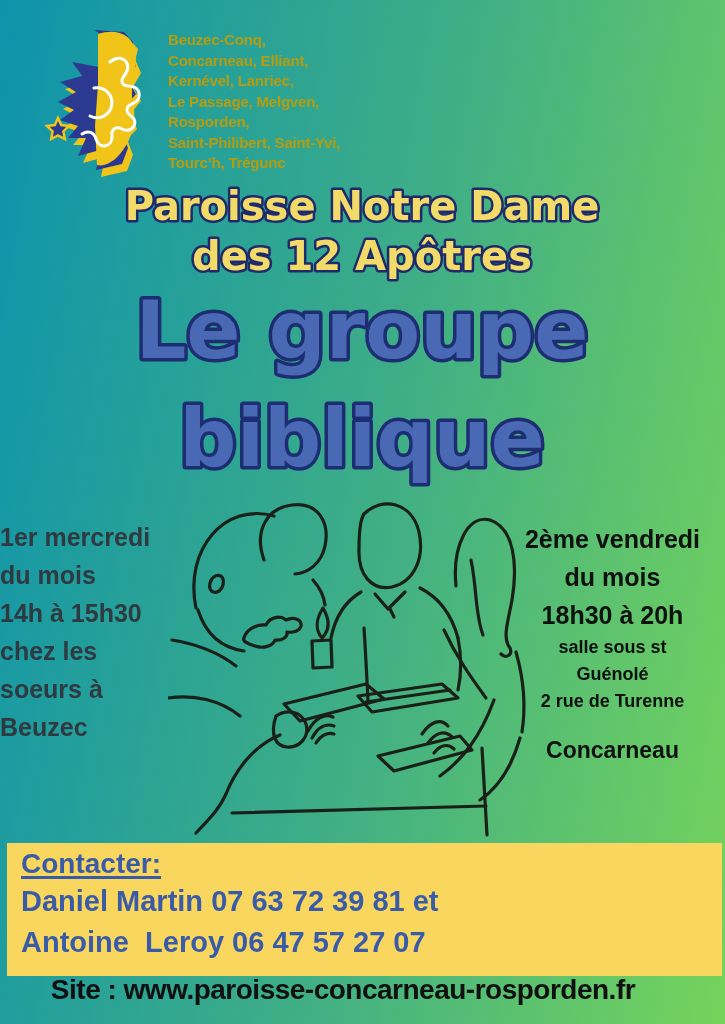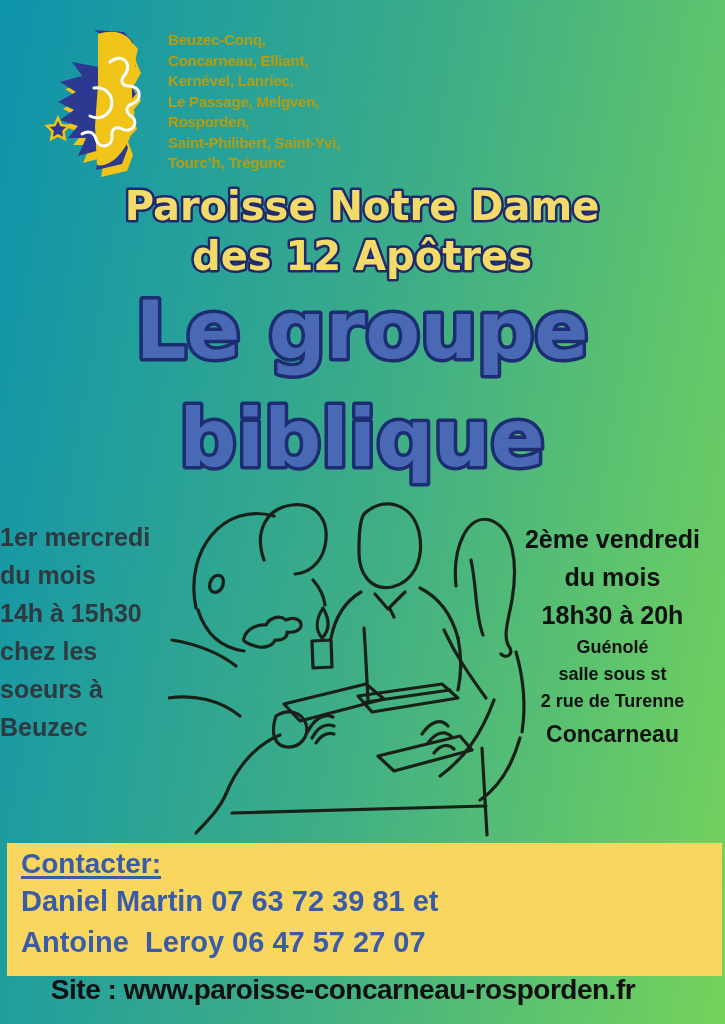--- a/index.html
+++ b/index.html
@@ -31,21 +31,21 @@
   .left-info{
     position:absolute;left:0;top:518px;width:205px;
     font-size:25px;font-weight:bold;line-height:38px;color:var(--left-info-color,#2e3940);
   }
   .right-info{
     position:absolute;left:510px;top:520px;width:205px;text-align:center;
     color:var(--right-info-color,#0f1010);font-weight:bold;
   }
   .right-info .big{font-size:25px;line-height:38px;}
   .right-info .small{font-size:18px;line-height:27px;}
-  .right-info .city{font-size:23px;line-height:34px;margin-top:2px;}
+  .right-info .city{font-size:23px;line-height:34px;margin-top:18px;}
   .illustration{position:absolute;left:168px;top:488px;}
   .contact-box{
     position:absolute;left:7px;top:843px;width:715px;height:133px;
     background:var(--contact-bg,#f9d75e);
     color:var(--contact-text,#3a5ca8);font-weight:bold;
     padding:4px 0 0 14px;box-sizing:border-box;
   }
   .contact-heading{
     font-size:28px;line-height:34px;
     text-decoration:underline;text-decoration-thickness:3px;text-underline-offset:3px;
@@ -102,22 +102,22 @@
     <div>14h à 15h30</div>
     <div>chez les</div>
     <div>soeurs à</div>
     <div>Beuzec</div>
   </div>
 
   <div class="right-info">
     <div class="big">2ème vendredi</div>
     <div class="big">du mois</div>
     <div class="big">18h30 à 20h</div>
+    <div class="small">salle sous st</div>
     <div class="small">Guénolé</div>
-    <div class="small">salle sous st</div>
     <div class="small">2 rue de Turenne</div>
     <div class="city">Concarneau</div>
   </div>
 
   <svg class="illustration" width="362" height="355" viewBox="0 0 362 355">
     <g fill="none" stroke="var(--drawing-stroke,#182018)" stroke-width="3.2" stroke-linecap="round" stroke-linejoin="round">
 
       <path d="M28,120 C16,62 56,14 106,28"></path>
       <path d="M42,95 c3,-11 16,-10 13,2 c-3,11 -16,9 -13,-2 z"></path>
       <path d="M30,122 C38,147 55,160 76,163"></path>

